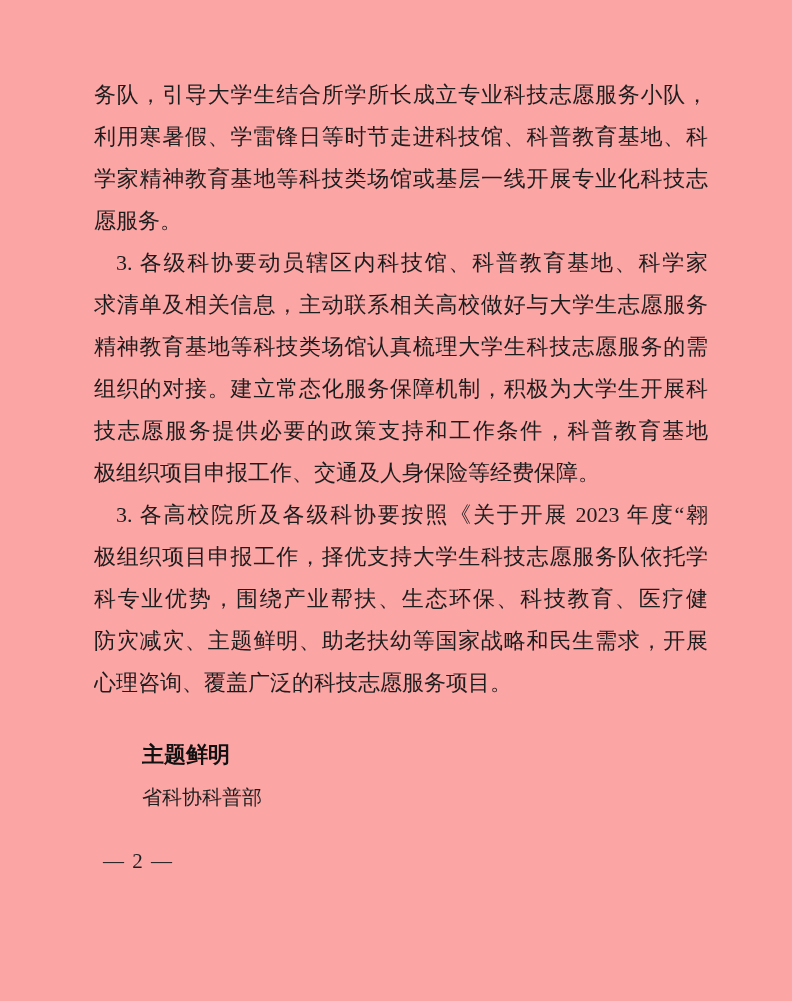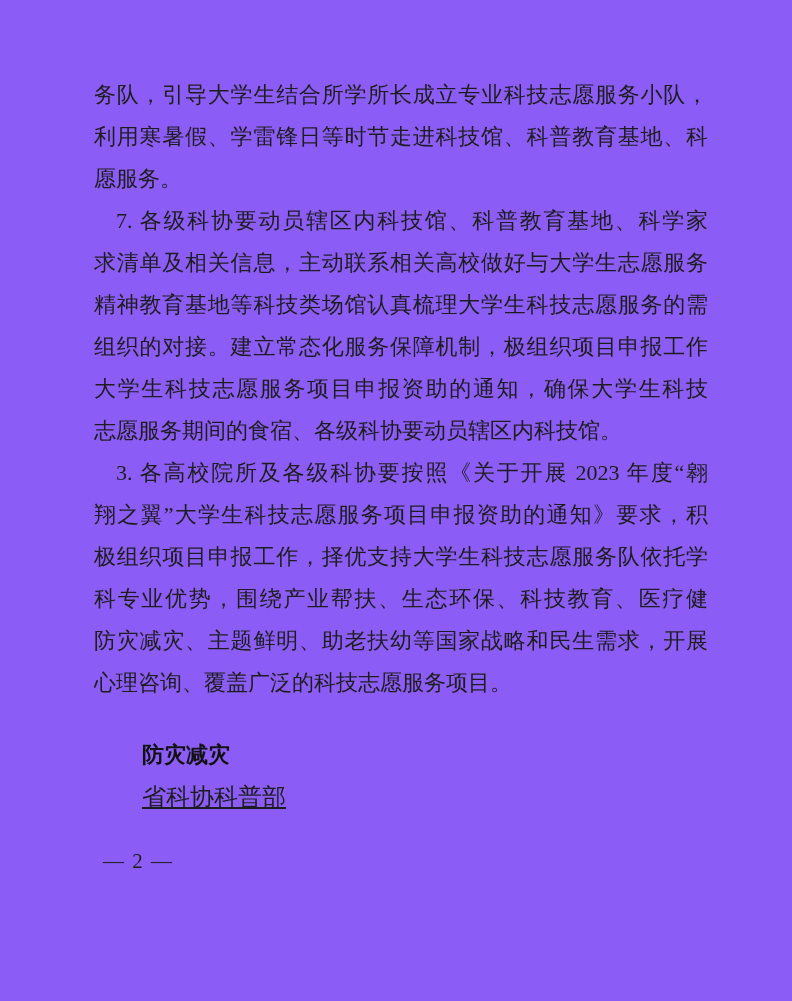--- a/index.html
+++ b/index.html
@@ -4,21 +4,21 @@
 <style>
   html, body {
     margin: 0;
     padding: 0;
     background: #ffffff;
   }
   .page {
     position: relative;
     width: 792px;
     height: 1001px;
-    background: #8b5cf6;
+    background: #fca5a5;
     box-sizing: border-box;
     font-family: "Liberation Serif", serif;
     color: #1d1d1d;
     overflow: hidden;
   }
   .content {
     padding: 74px 84px 0 94px;
   }
   .paragraph {
     margin: 0;
@@ -43,24 +43,23 @@
   }
   .contact-heading {
     font-size: 22px;
     line-height: 42px;
     height: 42px;
     font-weight: bold;
     font-family: "Liberation Sans", sans-serif;
     color: #111111;
   }
   .contact-line {
-    font-size: 24px;
+    font-size: 20px;
     line-height: 42px;
     height: 42px;
-    text-decoration: underline;
   }
   .footer {
     margin-top: 22px;
     padding-left: 9px;
   }
   .page-number {
     font-size: 21px;
     line-height: 42px;
     letter-spacing: 1.5px;
     color: #1d1d1d;
@@ -68,41 +67,41 @@
 </style>
 </head>
 <body>
 
 <div class="page">
   <div class="content">
     <div>
         <div class="paragraph">
           <div class="line">务队，引导大学生结合所学所长成立专业科技志愿服务小队，</div>
           <div class="line">利用寒暑假、学雷锋日等时节走进科技馆、科普教育基地、科</div>
+          <div class="line">学家精神教育基地等科技类场馆或基层一线开展专业化科技志</div>
           <div class="line para-last">愿服务。</div>
         </div>
         <div class="paragraph">
-          <div class="line first-indent">7. 各级科协要动员辖区内科技馆、科普教育基地、科学家</div>
+          <div class="line first-indent">3. 各级科协要动员辖区内科技馆、科普教育基地、科学家</div>
           <div class="line">求清单及相关信息，主动联系相关高校做好与大学生志愿服务</div>
           <div class="line">精神教育基地等科技类场馆认真梳理大学生科技志愿服务的需</div>
-          <div class="line">组织的对接。建立常态化服务保障机制，极组织项目申报工作</div>
-          <div class="line">大学生科技志愿服务项目申报资助的通知，确保大学生科技</div>
-          <div class="line para-last">志愿服务期间的食宿、各级科协要动员辖区内科技馆。</div>
+          <div class="line">组织的对接。建立常态化服务保障机制，积极为大学生开展科</div>
+          <div class="line">技志愿服务提供必要的政策支持和工作条件，科普教育基地</div>
+          <div class="line para-last">极组织项目申报工作、交通及人身保险等经费保障。</div>
         </div>
         <div class="paragraph">
           <div class="line first-indent">3. 各高校院所及各级科协要按照《关于开展 2023 年度“翱</div>
-          <div class="line">翔之翼”大学生科技志愿服务项目申报资助的通知》要求，积</div>
           <div class="line">极组织项目申报工作，择优支持大学生科技志愿服务队依托学</div>
           <div class="line">科专业优势，围绕产业帮扶、生态环保、科技教育、医疗健康、</div>
           <div class="line">防灾减灾、主题鲜明、助老扶幼等国家战略和民生需求，开展</div>
           <div class="line para-last">心理咨询、覆盖广泛的科技志愿服务项目。</div>
         </div>
       </div>
     <div class="contact">
-      <div class="contact-heading">防灾减灾</div>
+      <div class="contact-heading">主题鲜明</div>
       <div>
           <div class="contact-line">省科协科普部</div>
         </div>
     </div>
     <div class="footer">
       <span class="page-number">— 2 —</span>
     </div>
   </div>
 </div>
 

